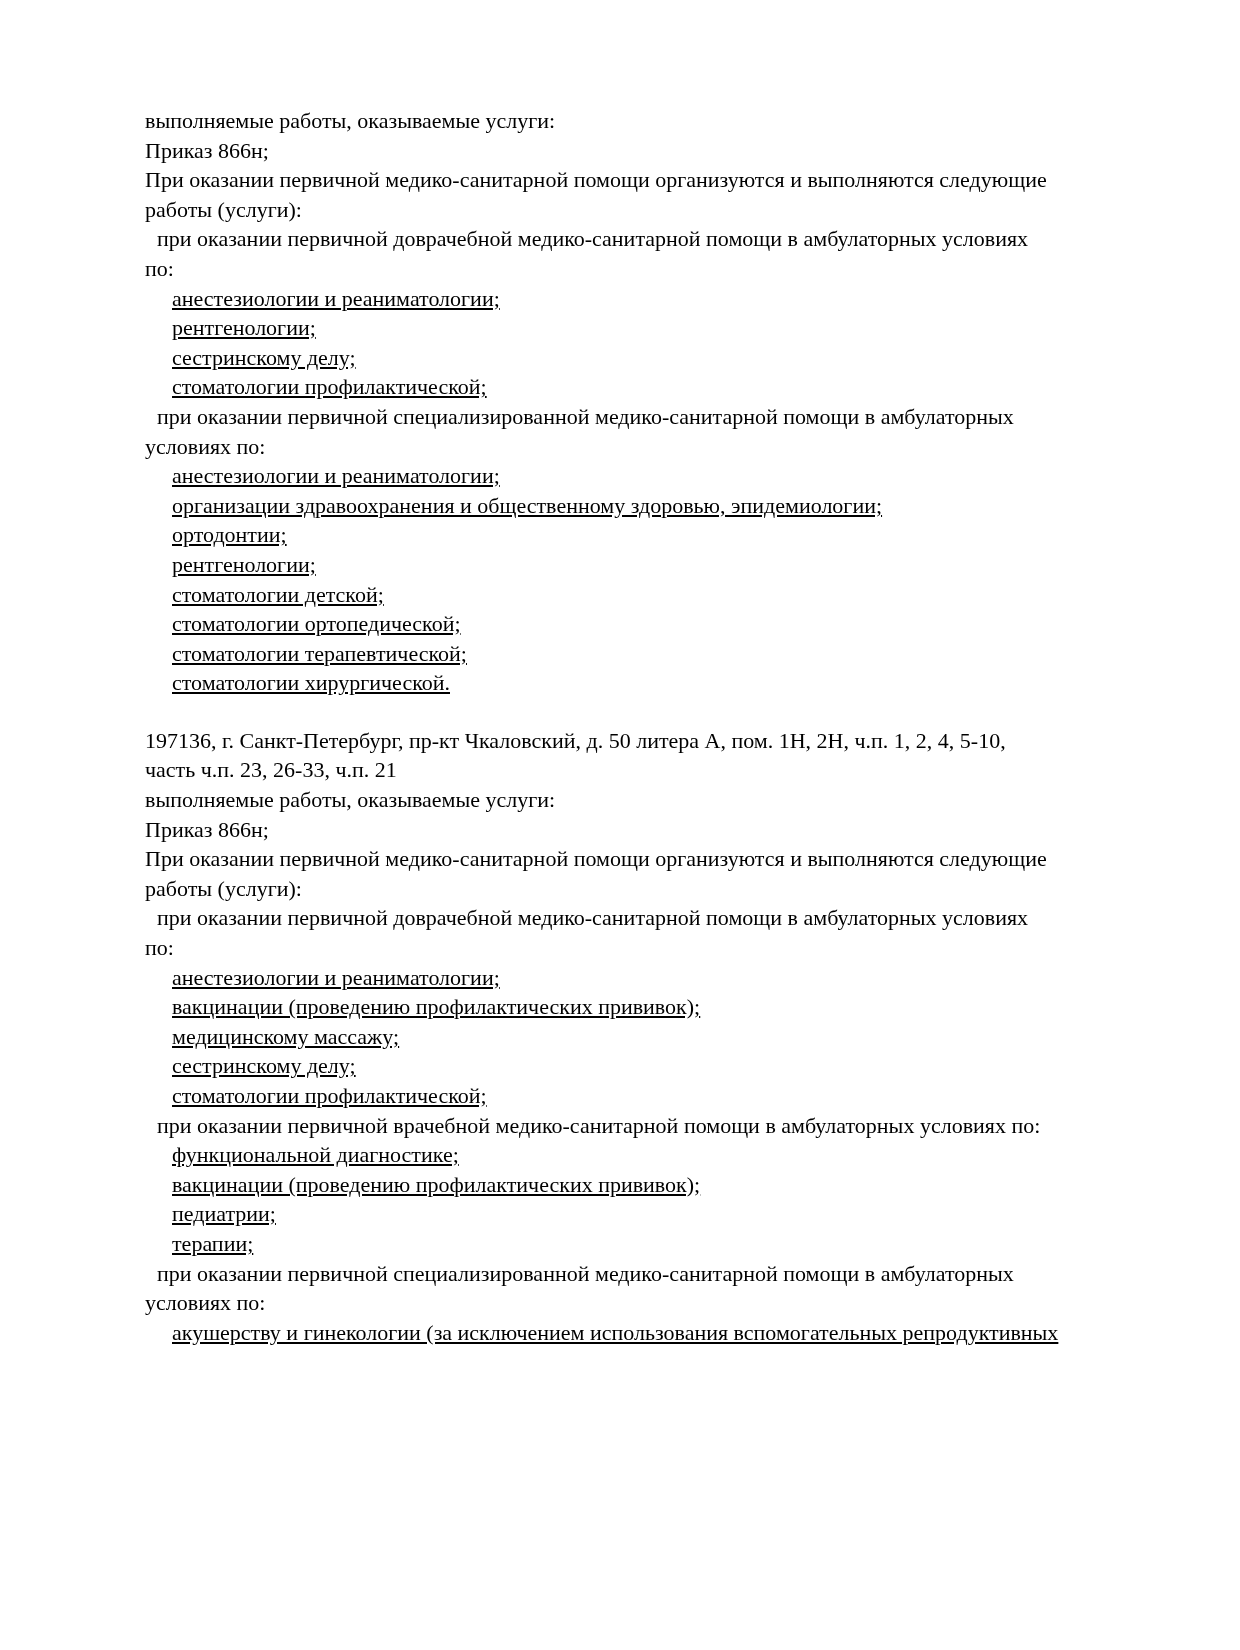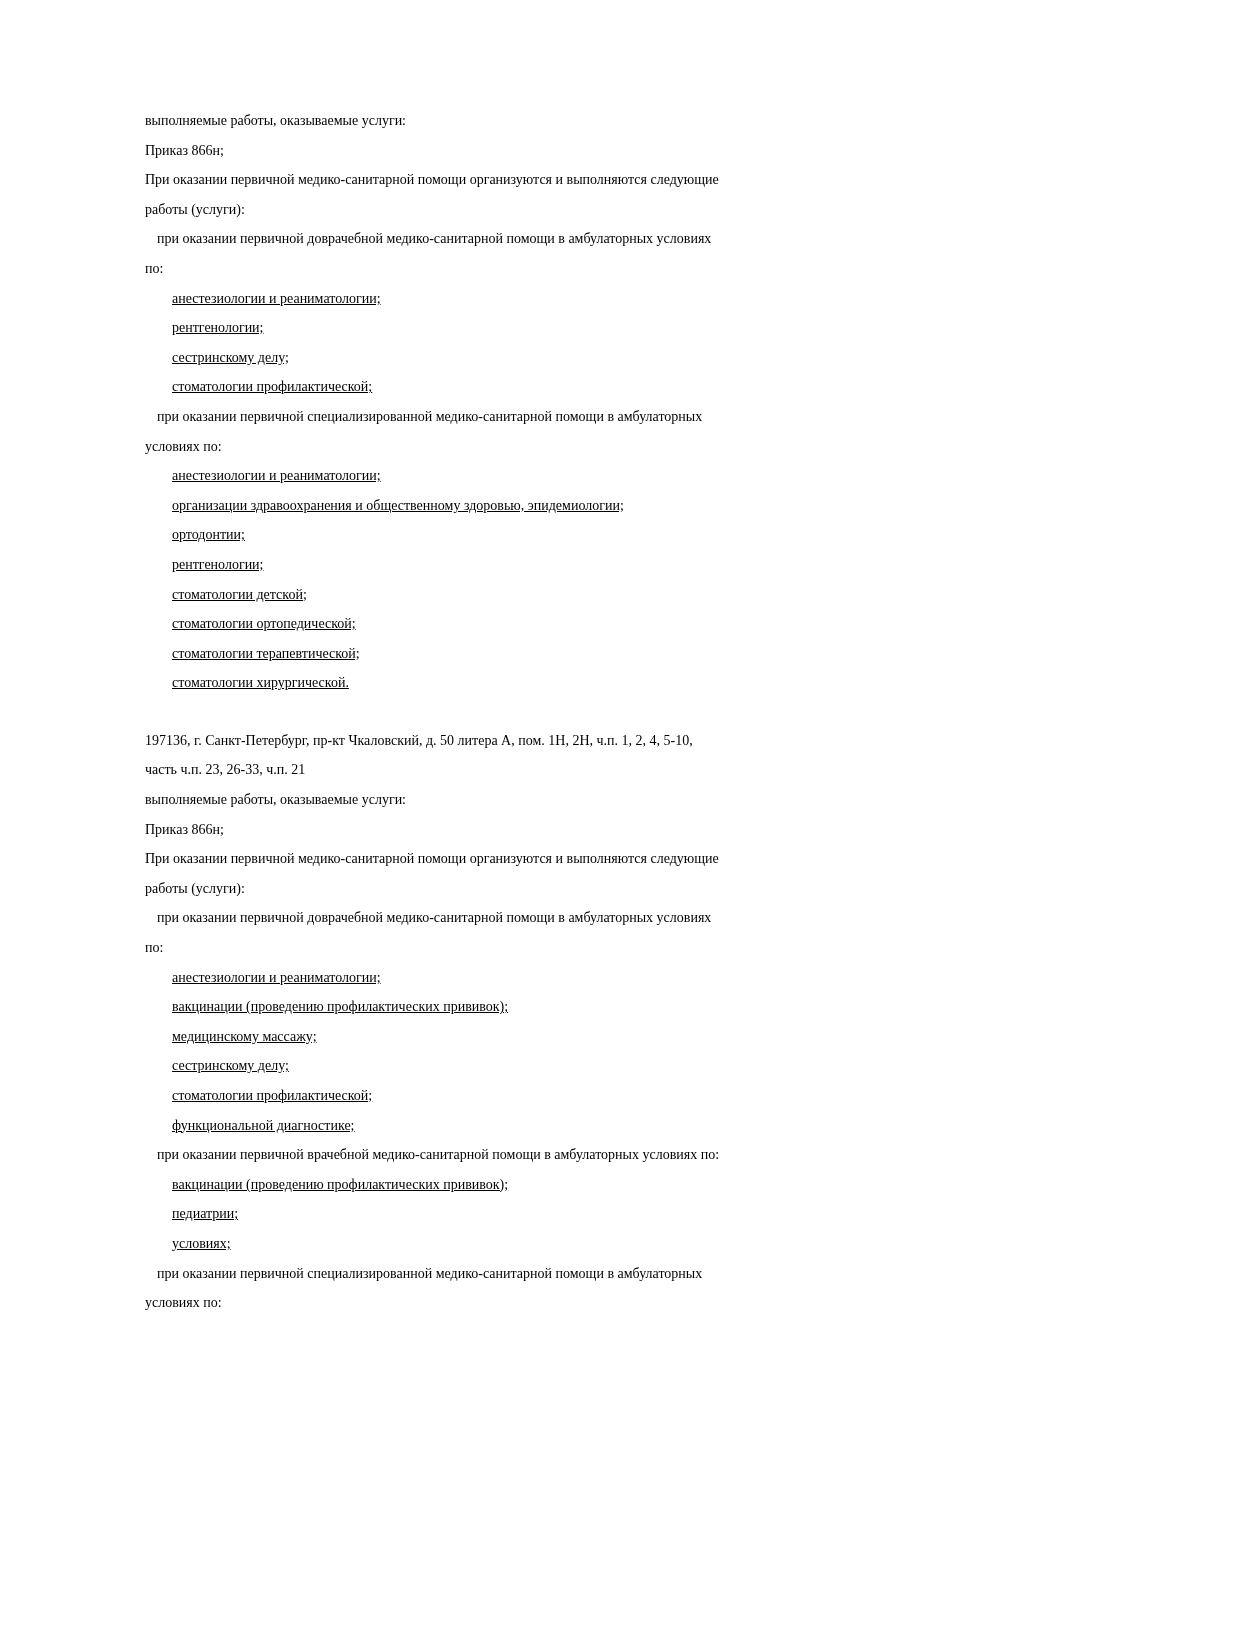--- a/index.html
+++ b/index.html
@@ -15,21 +15,21 @@
       font-family: "Liberation Serif", "DejaVu Serif", serif;
       color: #000000;
     }
     .page {
       position: absolute;
       left: 145px;
       top: 106px;
       width: 1080px;
     }
     .line {
-      font-size: 14px;
+      font-size: 22px;
       line-height: 29.6px;
       height: 29.6px;
       white-space: pre;
     }
     .ind1 { padding-left: 12px; }
     .ind2 { padding-left: 27px; text-decoration: underline; }
     .gap { height: 28px; }
   </style>
 </head>
 <body>
@@ -65,21 +65,22 @@
       <div class="line">Приказ 866н;</div>
       <div class="line">При оказании первичной медико-санитарной помощи организуются и выполняются следующие</div>
       <div class="line">работы (услуги):</div>
       <div class="line ind1">при оказании первичной доврачебной медико-санитарной помощи в амбулаторных условиях</div>
       <div class="line">по:</div>
       <div class="line ind2">анестезиологии и реаниматологии;</div>
       <div class="line ind2">вакцинации (проведению профилактических прививок);</div>
       <div class="line ind2">медицинскому массажу;</div>
       <div class="line ind2">сестринскому делу;</div>
       <div class="line ind2">стоматологии профилактической;</div>
+      <div class="line ind1">при оказании первичной врачебной медико-санитарной помощи в амбулаторных условиях по:</div>
       <div class="line ind2">функциональной диагностике;</div>
-      <div class="line ind1">при оказании первичной врачебной медико-санитарной помощи в амбулаторных условиях по:</div>
       <div class="line ind2">вакцинации (проведению профилактических прививок);</div>
       <div class="line ind2">педиатрии;</div>
-      <div class="line ind2">условиях;</div>
+      <div class="line ind2">терапии;</div>
       <div class="line ind1">при оказании первичной специализированной медико-санитарной помощи в амбулаторных</div>
       <div class="line">условиях по:</div>
+      <div class="line ind2">акушерству и гинекологии (за исключением использования вспомогательных репродуктивных</div>
     </div>
 </div>
 
 </body></html>

